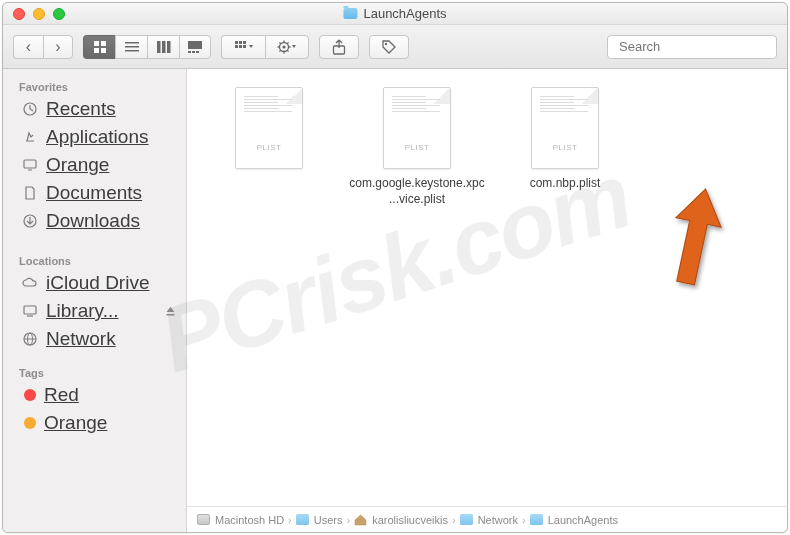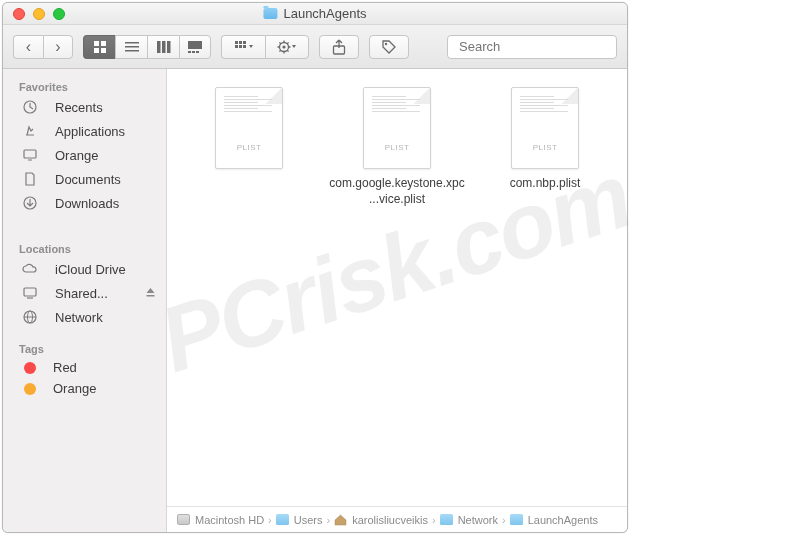--- a/index.html
+++ b/index.html
@@ -1,18 +1,18 @@
 <!DOCTYPE html>
 <html><head>
 <meta charset="utf-8">
 <style>
 * { margin: 0; padding: 0; box-sizing: border-box; font-family: -apple-system, "Helvetica Neue", Arial, sans-serif; }
 body { background: #fff; width: 790px; height: 535px; overflow: hidden; position: relative; }
 
-.window { width: 626px; height: 531px; margin: 2px; border: 1px solid #b8b8b8; border-radius: 6px; overflow: hidden; box-shadow: 0 0 1px rgba(0,0,0,.3); display: flex; flex-direction: column; background: #fff; }
+.window { width: 786px; height: 531px; margin: 2px; border: 1px solid #b8b8b8; border-radius: 6px; overflow: hidden; box-shadow: 0 0 1px rgba(0,0,0,.3); display: flex; flex-direction: column; background: #fff; }
 
 .titlebar { height: 22px; background: linear-gradient(#f6f6f6,#e9e9e9); border-bottom: 1px solid #d6d6d6; display: flex; align-items: center; position: relative; }
 .traffic { display: flex; gap: 8px; padding-left: 10px; }
 .tl { width: 12px; height: 12px; border-radius: 50%; }
 .tl.close { background: #ff5f57; border: .5px solid #e24238; }
 .tl.min { background: #ffbd2e; border: .5px solid #e1a028; }
 .tl.max { background: #28c940; border: .5px solid #1dad31; }
 .wtitle { position: absolute; left: 50%; transform: translateX(-50%); font-size: 13px; color: #4a4a4a; display: flex; align-items: center; gap: 6px; }
 .folder-icon { width: 14px; height: 11px; background: linear-gradient(#8fd0f5,#67b8ec); border-radius: 2px; position: relative; }
 .folder-icon::before { content: ""; position: absolute; top: -2px; left: 0; width: 5px; height: 2px; background: #8fd0f5; border-radius: 1px 1px 0 0; }
@@ -37,21 +37,21 @@
 
 .single .tbtn { width: 40px; border-radius: 4px; }
 
 .searchwrap { flex: 1; display: flex; justify-content: flex-end; align-items: center; }
 .searchbox { width: 170px; height: 24px; background: #fff; border: 1px solid #c6c6c6; border-radius: 4px; display: flex; align-items: center; padding: 0 6px; gap: 5px; color: #a3a3a3; font-size: 13px; }
 .searchbox input { border: none; outline: none; flex: 1; font-size: 13px; background: transparent; }
 
 .content { flex: 1; display: flex; overflow: hidden; }
 .sidebar { width: 184px; background: #f1eff0; border-right: 1px solid #d6d6d6; padding-top: 8px; overflow-y: auto; }
 .sh { font-size: 11px; color: #8e8e8e; font-weight: 700; padding: 4px 12px 2px 16px; display: flex; justify-content: space-between; align-items: center; }
-.sitem { display: flex; align-items: center; gap: 16px; padding: 3px 10px 3px 18px; font-size: 13px; color: #3d3d3d; cursor: pointer; }
+.sitem { display: flex; align-items: center; gap: 7px; padding: 3px 10px 3px 18px; font-size: 19px; color: #3d3d3d; cursor: pointer; text-decoration: underline; }
 .sicon { width: 18px; height: 18px; display: flex; align-items: center; justify-content: center; color: #7c7c7c; }
 .tagdot { width: 12px; height: 12px; border-radius: 50%; margin-left: 3px; margin-right: 1px; }
 
 .main { flex: 1; background: #fff; display: flex; flex-direction: column; }
 .files { flex: 1; padding: 18px 12px; display: flex; gap: 8px; align-items: flex-start; position: relative; }
 .file { width: 140px; display: flex; flex-direction: column; align-items: center; cursor: pointer; }
 .fileicon { width: 68px; height: 82px; background: #fff; border: 1px solid #d3d3d3; border-radius: 2px; position: relative; margin-bottom: 6px; box-shadow: 0 1px 2px rgba(0,0,0,.08); }
 .fileicon::before { content: ""; position: absolute; top: 0; right: 0; width: 16px; height: 16px; background: linear-gradient(135deg, transparent 50%, #eee 50%); }
 .fileicon .lines { position: absolute; top: 8px; left: 8px; right: 10px; }
 .fileicon .lines div { height: 1px; background: #dcdcdc; margin-bottom: 2px; }
@@ -235,40 +235,40 @@
       <div class="sitem">
         <span class="sicon">
             <svg width="16" height="16" viewBox="0 0 16 16">
               <circle cx="8" cy="8" r="6" fill="none" stroke="currentColor" stroke-width="1.2"></circle>
               <path d="M8 4 v6 M5 8 l3 3 l3 -3" fill="none" stroke="currentColor" stroke-width="1.2"></path>
             </svg>
           </span>
         <span>Downloads</span>
       </div>
 
-      <div class="sh" style="margin-top:24px">
+      <div class="sh" style="margin-top:16px">
           <span>Locations</span>
           <span class="hide-icon"></span>
         </div>
       <div class="sitem">
         <span class="sicon">
             <svg width="16" height="16" viewBox="0 0 16 16">
               <path d="M4 11 a3 3 0 0 1 0 -6 a4 4 0 0 1 7 1 a2.5 2.5 0 0 1 1 5 z" fill="none" stroke="currentColor" stroke-width="1.2"></path>
             </svg>
           </span>
         <span>iCloud Drive</span>
       </div>
       <div class="sitem">
         <span class="sicon">
             <svg width="16" height="16" viewBox="0 0 16 16">
               <rect x="2" y="3" width="12" height="8" rx="1" fill="none" stroke="currentColor" stroke-width="1.2"></rect>
               <path d="M5 13 h6" stroke="currentColor" stroke-width="1.2"></path>
             </svg>
           </span>
-        <span>Shared...</span>
+        <span>Library...</span>
         <span style="margin-left:auto"><svg width="11" height="11" viewBox="0 0 11 11">
               <path d="M5.5 1 l4 5 h-8 z M1.5 8 h8 v1.5 h-8 z" fill="#8a8a8a"></path>
             </svg></span>
       </div>
       <div class="sitem">
         <span class="sicon">
             <svg width="16" height="16" viewBox="0 0 16 16">
               <circle cx="8" cy="8" r="6" fill="none" stroke="currentColor" stroke-width="1.2"></circle>
               <ellipse cx="8" cy="8" rx="2.5" ry="6" fill="none" stroke="currentColor" stroke-width="1"></ellipse>
               <line x1="2" y1="8" x2="14" y2="8" stroke="currentColor" stroke-width="1"></line>

